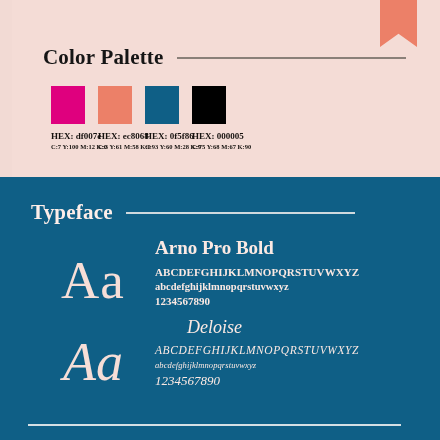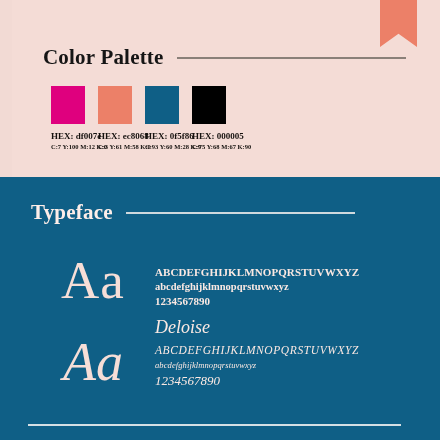--- a/index.html
+++ b/index.html
@@ -166,20 +166,21 @@
     line-height: 1.05;
     white-space: nowrap;
   }
   .font-name-script {
     font-family: "Liberation Serif", serif;
     font-style: italic;
     font-size: 18px;
     color: #fbe9e3;
     line-height: 1.05;
     white-space: nowrap;
+    margin-left: 32px;
   }
 
   .spec-line {
     white-space: nowrap;
     color: #fbe9e3;
   }
   .spec-upper-serif {
     font-family: "Liberation Serif", serif;
     font-weight: bold;
     font-size: 11px;
@@ -278,20 +279,21 @@
   <div class="heading-row heading-typeface">
     <div class="heading-text">Typeface</div>
     <div class="heading-rule"></div>
   </div>
 
   <div class="font-block font-block-arno">
     <div class="glyph-pair">
       <span class="glyph-serif">Aa</span>
     </div>
     <div class="font-spec">
+      <div class="font-name-serif">Arno Pro Bold</div>
       <div class="spec-line spec-upper-serif">ABCDEFGHIJKLMNOPQRSTUVWXYZ</div>
       <div class="spec-line spec-lower-serif">abcdefghijklmnopqrstuvwxyz</div>
       <div class="spec-line spec-num-serif">1234567890</div>
     </div>
   </div>
 
   <div class="font-block font-block-deloise">
     <div class="glyph-pair">
       <span class="glyph-script">Aa</span>
     </div>

